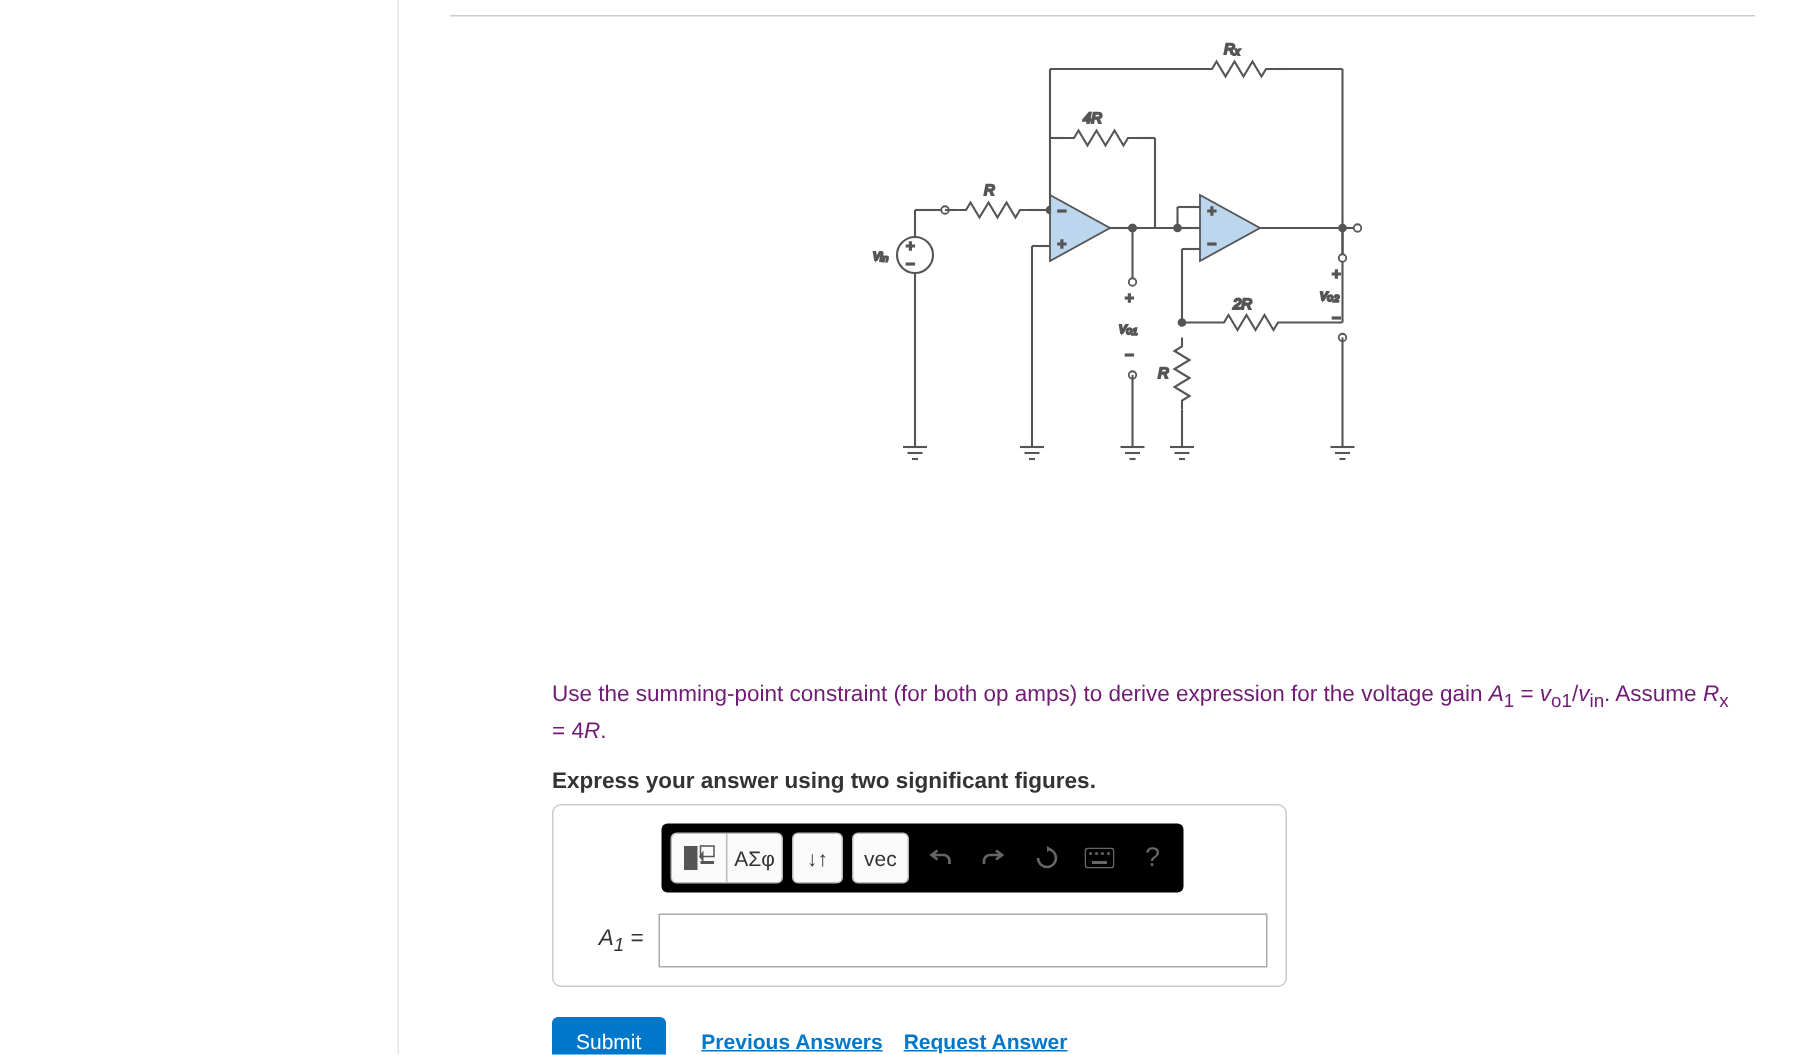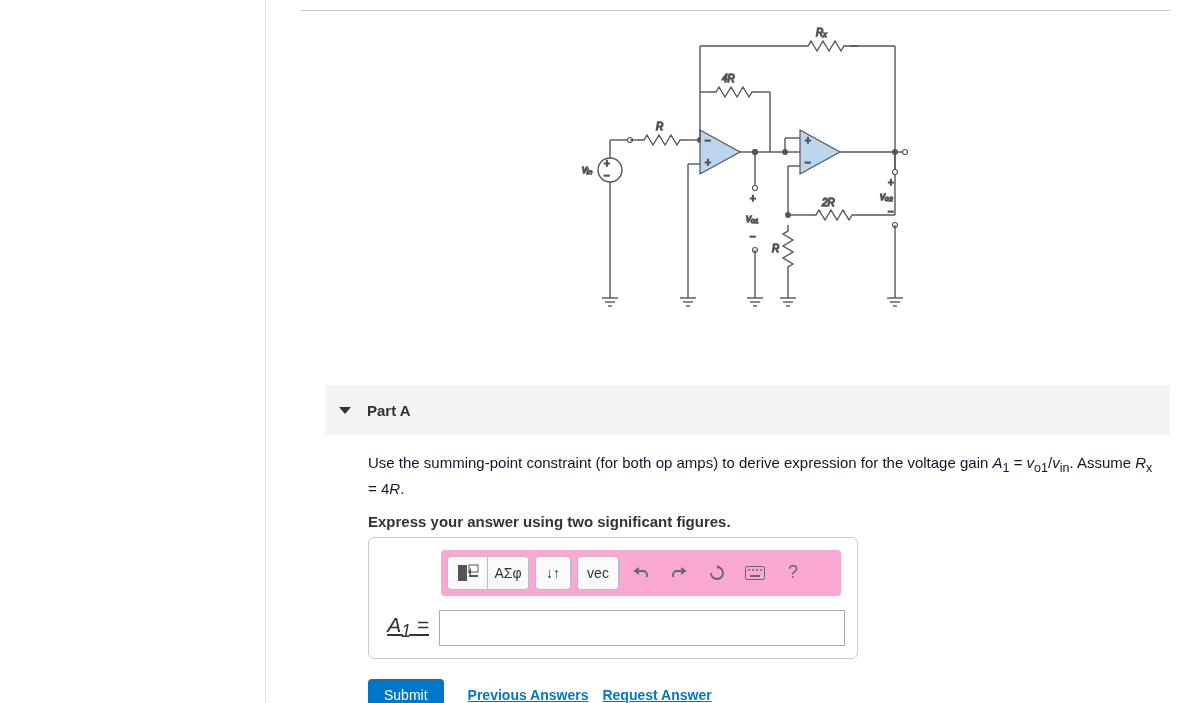--- a/index.html
+++ b/index.html
@@ -65,46 +65,46 @@
   }
   .question-body {
     position: absolute;
     left: 368px;
     right: 40px;
     top: 452px;
   }
   .question-text {
     font-size: 15px;
     line-height: 1.4;
-    color: #0f172a;
+    color: #701a75;
     margin-bottom: 14px;
   }
   .express-line {
     font-weight: bold;
     font-size: 15px;
     margin-bottom: 7px;
   }
   
   .answer-panel {
     width: 490px;
     border: 1px solid #ccc;
     border-radius: 6px;
     padding: 12px;
     background: #fff;
   }
   .toolbar {
     display: flex;
     align-items: center;
     gap: 6px;
-    background: #f9a8d4;
+    background: #000000;
     padding: 6px;
     border-radius: 4px;
     margin-bottom: 14px;
     margin-left: 60px;
-    width: 400px;
+    width: 348px;
   }
   .toolbar-group {
     display: flex;
     border: 1px solid #bbb;
     border-radius: 4px;
     overflow: hidden;
     background: #fafafa;
   }
   .toolbar-btn {
     width: 40px;
@@ -127,25 +127,24 @@
     font-size: 16px;
     cursor: pointer;
     border-radius: 3px;
   }
   .answer-line {
     display: flex;
     align-items: center;
     gap: 10px;
   }
   .answer-label {
-    font-size: 21px;
+    font-size: 15px;
     font-style: italic;
     min-width: 48px;
     text-align: right;
-    text-decoration: underline;
   }
   .answer-input {
     flex: 1;
     height: 36px;
     border: 1px solid #aaa;
     border-radius: 0;
     padding: 4px 8px;
     font-size: 15px;
     outline: none;
   }
@@ -302,24 +301,20 @@
       <line x1="335" y1="132" x2="335" y2="26"></line>
       <line x1="335" y1="26" x2="290" y2="26"></line>
       <use href="#resistor-h" x="242" y="26"></use>
       <text x="256" y="16" class="svg-label-it">Rₓ</text>
       <line x1="242" y1="26" x2="140" y2="26"></line>
       <line x1="140" y1="26" x2="140" y2="72"></line>
       <line x1="290" y1="26" x2="298" y2="26"></line>
     </g>
   </svg>
 
-  <div class="part-band">
-    <div class="caret"></div>
-    <div class="label">Part A</div>
-  </div>
 
   <div class="question-body">
     <div class="question-text">
       <span>Use the summing-point constraint (for both op amps) to derive expression for the voltage gain </span><i><span>A</span></i><sub><span>1</span></sub><span> = </span><i><span>v</span></i><sub><span>o1</span></sub><span>/</span><i><span>v</span></i><sub><span>in</span></sub><span>. Assume </span><i><span>R</span></i><sub><span>x</span></sub><span> = 4</span><i><span>R</span></i><span>.</span>
     </div>
     <div class="express-line">Express your answer using two significant figures.</div>
 
     <div class="answer-panel">
       <div class="toolbar">
         <div class="toolbar-group">

